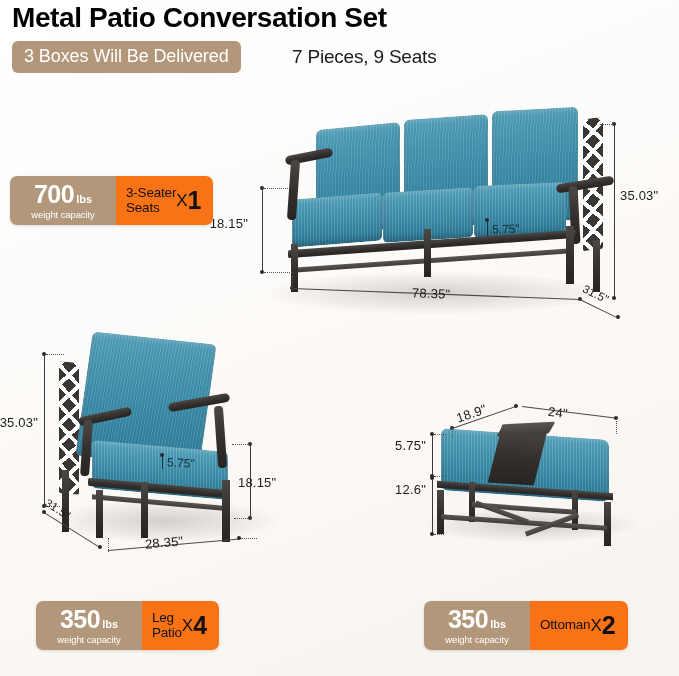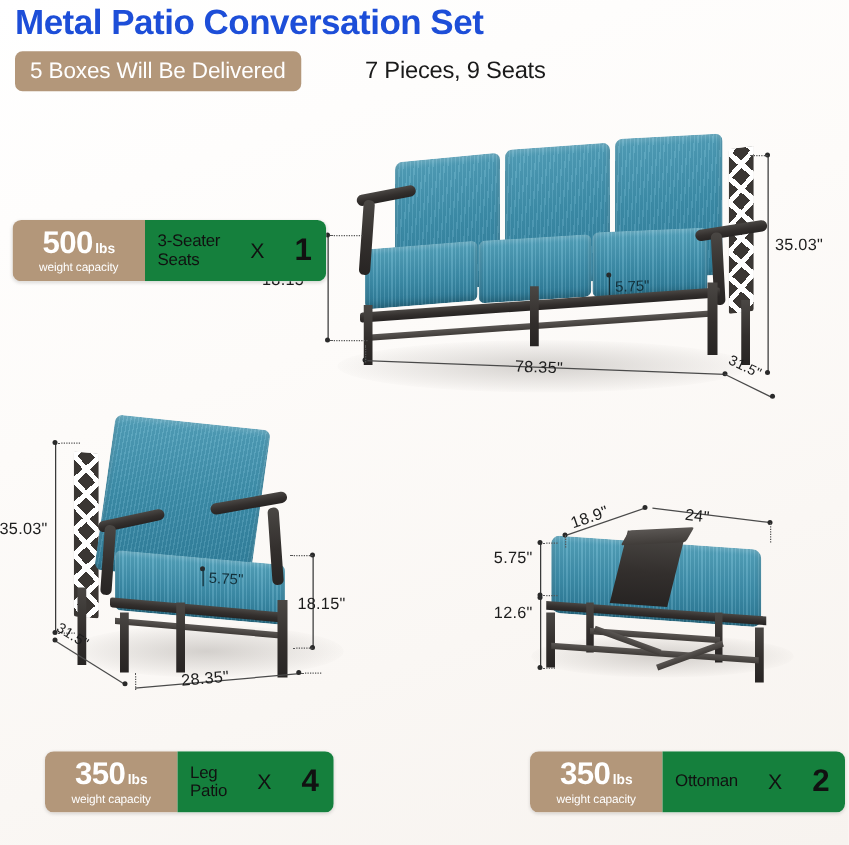--- a/index.html
+++ b/index.html
@@ -14,21 +14,21 @@
     background: linear-gradient(160deg, #ffffff 0%, #fdfbf9 40%, #f7f3ef 100%);
   }
 
   
   #page-title {
     position: absolute;
     left: 12px; top: 2px;
     font-size: 28px;
     font-weight: bold;
     letter-spacing: -0.4px;
-    color: #1d4ed8;
+    color: #000000;
     white-space: nowrap;
   }
   #boxes-badge {
     position: absolute;
     left: 12px; top: 41px;
     background: #b3977a;
     color: #ffffff;
     font-size: 18px;
     padding: 5px 12px 6px 12px;
     border-radius: 6px;
@@ -62,25 +62,25 @@
     flex-direction: column;
     align-items: center;
     justify-content: center;
     min-width: 84px;
   }
   .cap-num-row { display: flex; align-items: baseline; }
   .cap-num { font-size: 25px; font-weight: bold; line-height: 1; letter-spacing: -0.5px; }
   .cap-lbs { font-size: 11px; font-weight: bold; margin-left: 2px; }
   .cap-sub { font-size: 9.5px; margin-top: 2px; letter-spacing: -0.1px; }
   .cap-right {
-    background: #15803d;
+    background: #f97316;
     display: flex;
     align-items: center;
     padding: 4px 12px 4px 10px;
-    gap: 24px;
+    gap: 0;
   }
   .cap-itemname {
     font-size: 13.5px;
     color: #111111;
     line-height: 1.08;
     letter-spacing: -0.2px;
   }
   .cap-x { font-size: 17px; color: #111111; font-weight: normal; }
   .cap-count { font-size: 25px; font-weight: bold; color: #111111; line-height: 1; }
 
@@ -144,21 +144,21 @@
   .shadow-blob {
     position: absolute;
     background: radial-gradient(ellipse at center, rgba(120,115,110,0.30) 0%, rgba(140,135,130,0.10) 55%, rgba(255,255,255,0) 75%);
     border-radius: 50%;
   }
 </style>
 </head>
 <body>
 
 <div id="page-title">Metal Patio Conversation Set</div>
-<div id="boxes-badge">5 Boxes Will Be Delivered</div>
+<div id="boxes-badge">3 Boxes Will Be Delivered</div>
 <div id="pieces-seats">7 Pieces, 9 Seats</div>
 
 <div>
   <div class="shadow-blob" style="left:270px; top:272px; width:330px; height:42px;"></div>
 
   <div class="furn lattice" style="left:583px; top:118px; width:20px; height:132px; transform:skewY(-7deg); border-radius:2px;"></div>
 
   <div class="furn cushion" style="left:316px; top:126px; width:84px; height:106px; transform:skewY(-5.5deg);"></div>
   <div class="furn cushion" style="left:404px; top:117px; width:84px; height:110px; transform:skewY(-4deg);"></div>
   <div class="furn cushion" style="left:492px; top:109px; width:86px; height:113px; transform:skewY(-3deg);"></div>
@@ -306,21 +306,21 @@
   <div class="rule-v" style="left:432px; top:478px; height:56px;"></div>
   <div class="tick" style="left:432px; top:478px;"></div>
   <div class="tick" style="left:432px; top:534px;"></div>
   <div class="lead" style="left:434px; top:534px; width:10px;"></div>
   <div class="dim" style="left:426px; top:482px; transform:translateX(-100%);">12.6"</div>
 </div>
 
 <div class="cap-badge" id="badge-sofa">
   <div class="cap-left">
     <div class="cap-num-row">
-      <span class="cap-num">500</span>
+      <span class="cap-num">700</span>
       <span class="cap-lbs">lbs</span>
     </div>
     <div class="cap-sub">weight capacity</div>
   </div>
   <div class="cap-right">
     <div class="cap-itemname">
       <div>3-Seater</div>
       <div>Seats</div>
     </div>
     <span class="cap-x">X</span>

